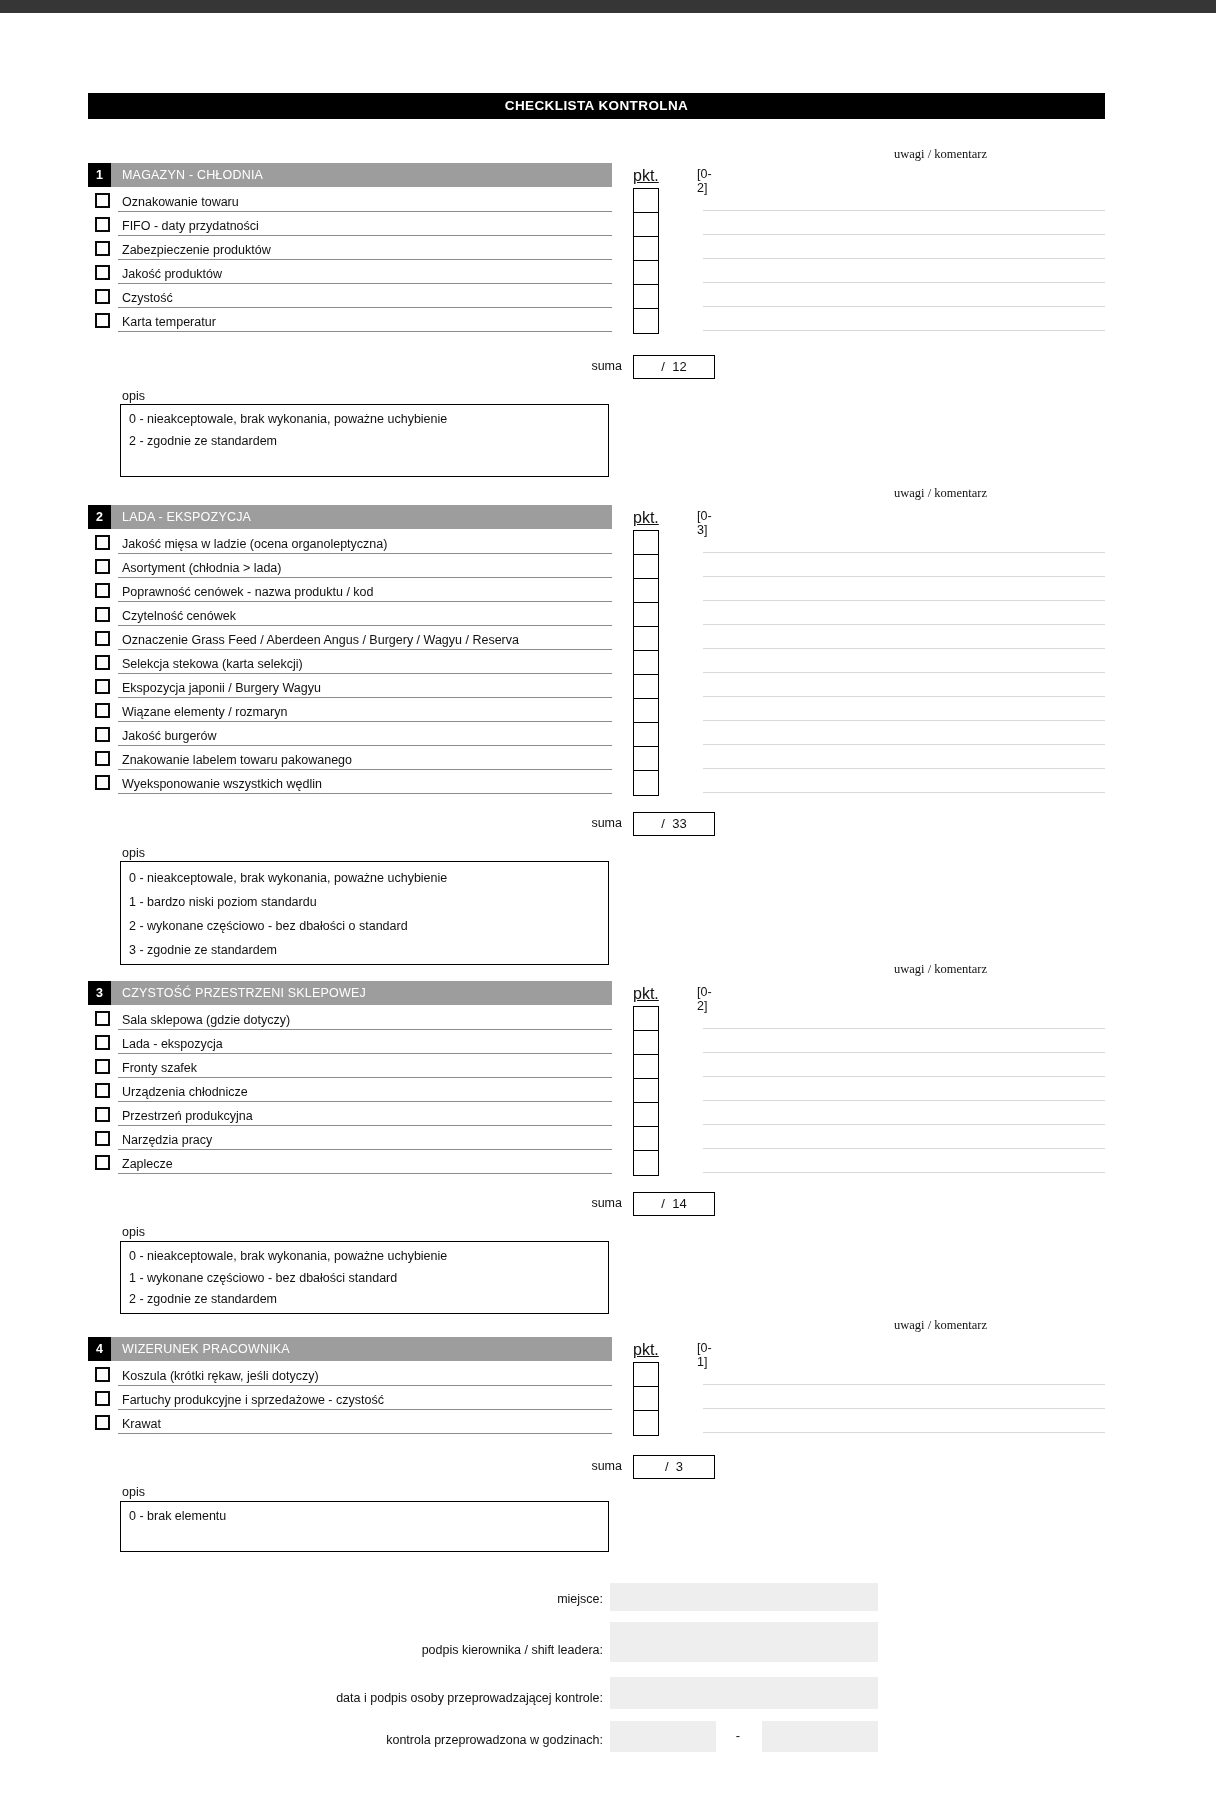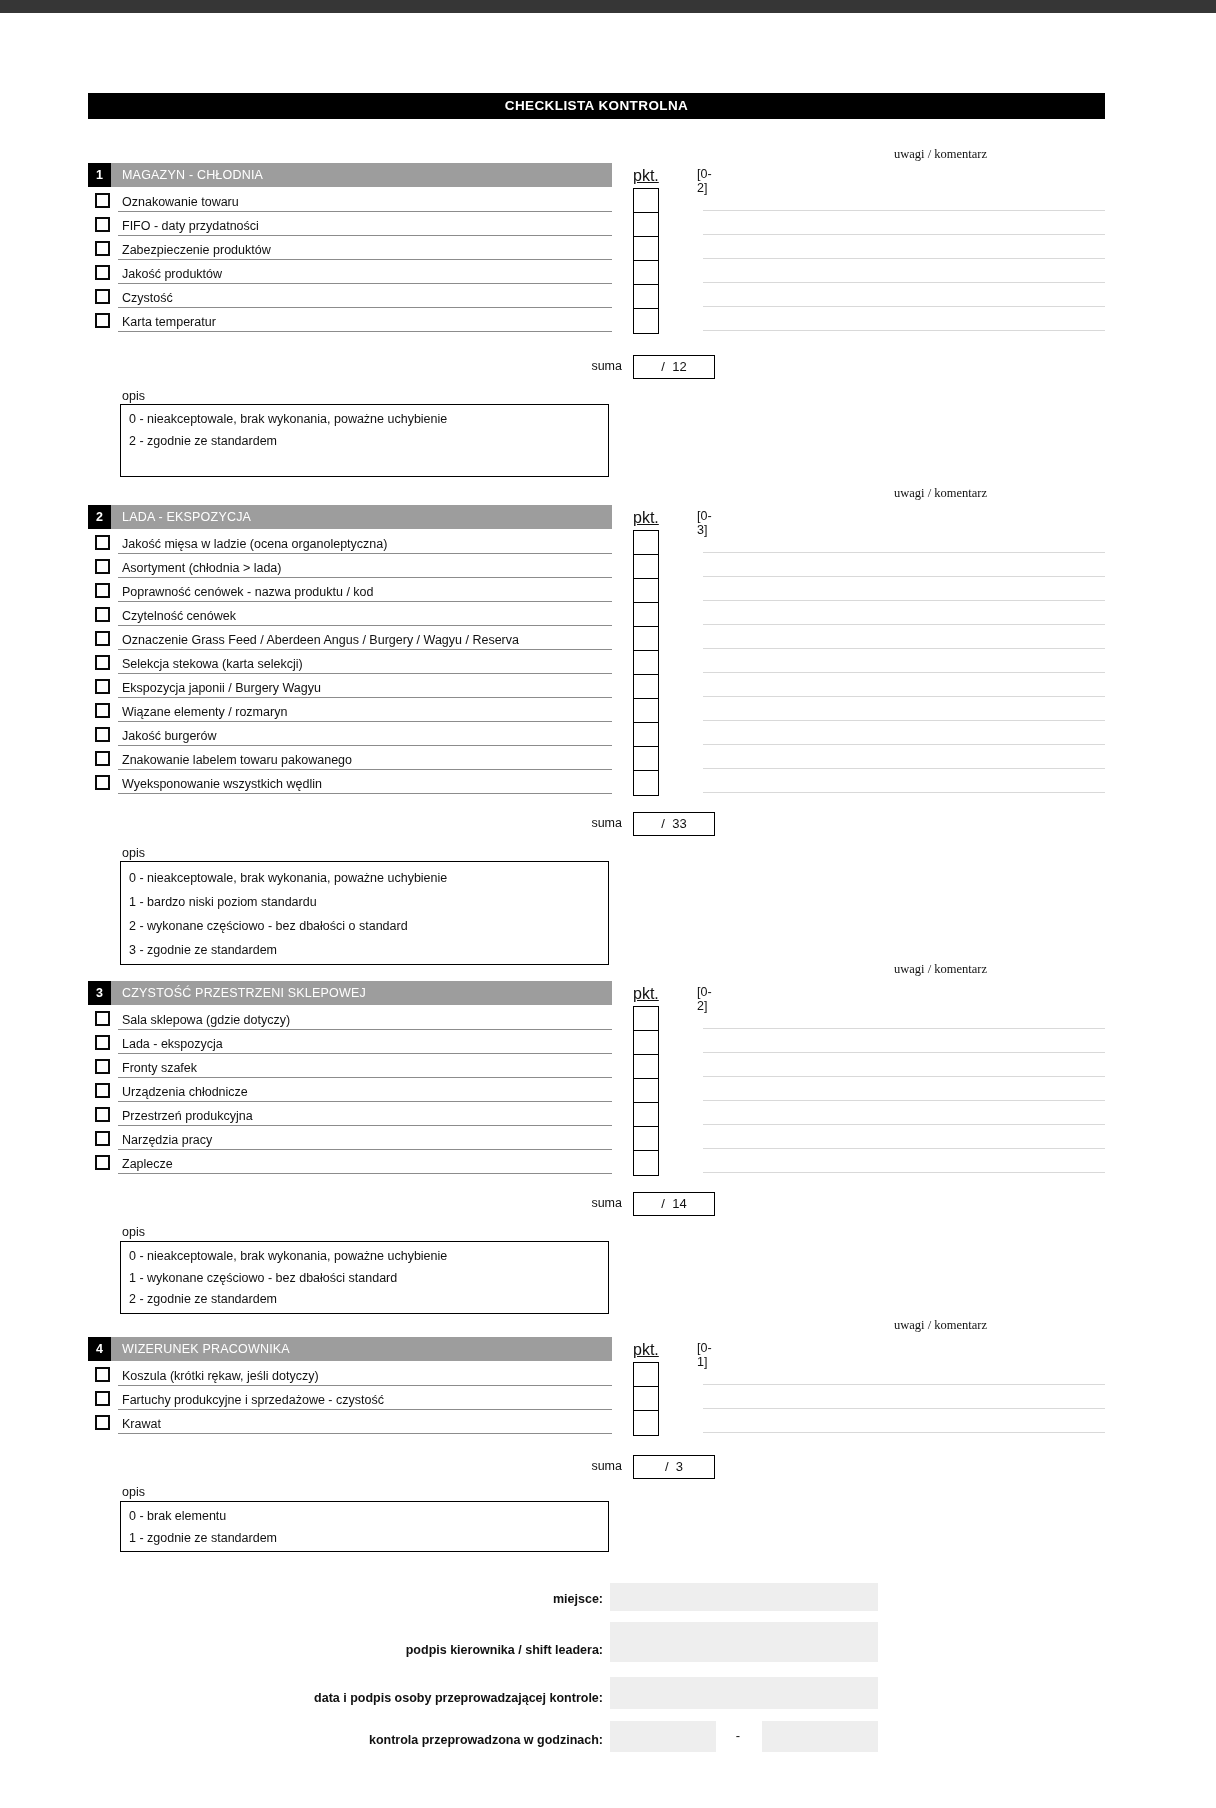--- a/index.html
+++ b/index.html
@@ -29,21 +29,21 @@
   .pcell{height:24px;border-bottom:1px solid #000;box-sizing:border-box;background:#fff;}
   .pcell:last-child{border-bottom:none;}
   .cline{position:absolute;left:703px;width:402px;height:0;border-bottom:1px solid #d9d9d9;}
   .slabel{position:absolute;left:502px;width:120px;text-align:right;font-size:12.5px;}
   .sbox{position:absolute;left:633px;width:82px;height:24px;border:1px solid #000;box-sizing:border-box;
         text-align:center;line-height:22px;font-size:13px;white-space:pre;background:#fff;}
   .olabel{position:absolute;left:122px;font-size:12.5px;}
   .obox{position:absolute;left:120px;width:489px;border:1px solid #000;box-sizing:border-box;
         padding:4px 8px 2px 8px;background:#fff;}
   .oline{font-size:12.5px;white-space:nowrap;}
-  .flabel{position:absolute;left:60px;width:543px;text-align:right;font-size:12.5px;white-space:nowrap;font-weight:bold;}
+  .flabel{position:absolute;left:60px;width:543px;text-align:right;font-size:12.5px;white-space:nowrap;}
   .fbox{position:absolute;background:#eeeeee;}
   .dash{position:absolute;left:728px;width:20px;text-align:center;font-size:13px;}
 </style>
 </head>
 <body>
 
 <div class="topbar"></div>
 
 <div class="titlebar">CHECKLISTA KONTROLNA</div>
 
@@ -302,21 +302,20 @@
       <div class="pcol" style="top:1362px;height:74px">
         <div class="pcell"></div>
         <div class="pcell"></div>
         <div class="pcell"></div>
       </div>
       <div class="slabel" style="top:1459px">suma</div>
       <div class="sbox" style="top:1455px">/  3</div>
       <div class="olabel" style="top:1485px">opis punktacji</div>
       <div class="obox" style="top:1501px;height:51px">
         <div class="oline" style="line-height:21.5px">0 - brak elementu</div>
-        <div class="oline" style="line-height:21.5px">1 - zgodnie ze standardem</div>
       </div>
     </div>
   </div>
 
 <div class="flabel" style="top:1592px">miejsce:</div>
 <div class="fbox" style="left:610px;top:1583px;width:268px;height:28px"></div>
 
 <div class="flabel" style="top:1643px">podpis kierownika / shift leadera:</div>
 <div class="fbox" style="left:610px;top:1622px;width:268px;height:40px"></div>
 

